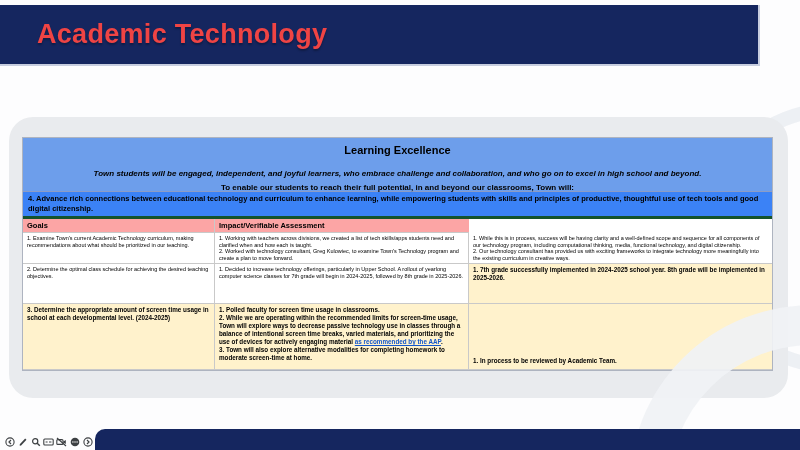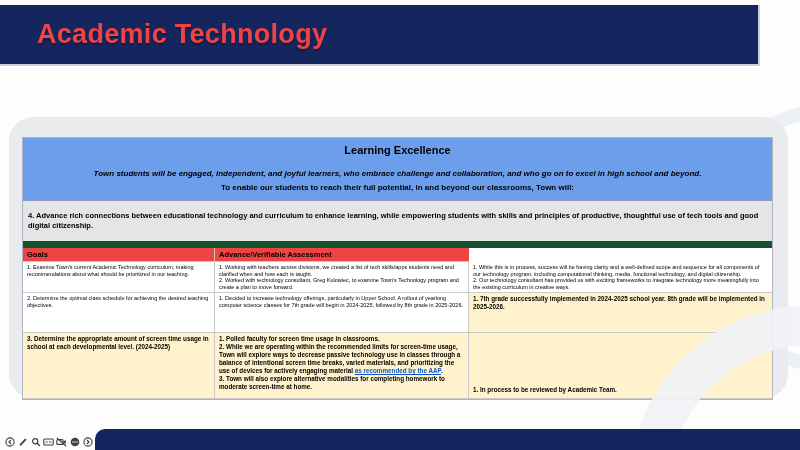--- a/index.html
+++ b/index.html
@@ -24,33 +24,33 @@
   .card{
     position:absolute;left:9px;top:117px;width:779px;height:281px;
     background:#e9ebee;border-radius:24px;z-index:2;
   }
   
   .tbl{
     position:absolute;left:13px;top:20px;width:751px;background:#ffffff;
     border:1px solid #aeb4c0;box-sizing:border-box;z-index:3;
   }
   .banner{
-    background:#6d9eeb;height:63px;box-sizing:border-box;
+    background:#6d9eeb;height:54px;box-sizing:border-box;
     text-align:center;padding:6px 10px 4px;border-bottom:1px solid #8c9cc5;
   }
   .banner-title{font-size:11px;font-weight:bold;line-height:13px;}
   .banner-sub{font-size:8px;font-weight:bold;font-style:italic;line-height:10px;margin-top:12px;}
   .banner-call{font-size:8px;font-weight:bold;line-height:10px;margin-top:4px;}
   .objective{
-    background:#e5e5e5;font-weight:bold;font-size:7.5px;line-height:10px;
-    padding:10px 5px;border-bottom:7px solid #14532d;
+    background:#3b82f6;font-weight:bold;font-size:7.5px;line-height:10px;
+    padding:2px 5px;border-bottom:3px solid #14532d;
   }
   .hdr-row,.row{display:grid;grid-template-columns:192px 254px 1fr;}
   .hdr-cell{
-    background:#ef4444;font-weight:bold;font-size:7.5px;line-height:9px;
+    background:#fca5a5;font-weight:bold;font-size:7.5px;line-height:9px;
     padding:2px 4px;border-bottom:1px solid #c9c9c9;
   }
   .cell{
     font-size:5.5px;line-height:6.6px;padding:2px 4px;
     border-bottom:1px solid #c9c9c9;box-sizing:border-box;
   }
   .hdr-cell:not(:last-child),.cell:not(:last-child){border-right:1px solid #c9c9c9;}
   .row1 .cell{min-height:30px;}
   .row2 .cell{min-height:40px;}
   .row3 .cell{min-height:66px;}
@@ -89,21 +89,21 @@
       <div class="banner">
         <div class="banner-title">Learning Excellence</div>
         <div class="banner-sub">Town students will be engaged, independent, and joyful learners, who embrace challenge and collaboration, and who go on to excel in high school and beyond.</div>
         <div class="banner-call">To enable our students to reach their full potential, in and beyond our classrooms, Town will:</div>
       </div>
 
       <div class="objective">4. Advance rich connections between educational technology and curriculum to enhance learning, while empowering students with skills and principles of productive, thoughtful use of tech tools and good digital citizenship.</div>
 
       <div class="hdr-row">
         <div class="hdr-cell">Goals</div>
-        <div class="hdr-cell">Advance/Verifiable Assessment</div>
+        <div class="hdr-cell">Impact/Verifiable Assessment</div>
       </div>
 
       <div class="row row1">
         <div class="cell">
           <p>1. Examine Town's current Academic Technology curriculum, making recommendations about what should be prioritized in our teaching.</p>
         </div>
         <div class="cell">
           <p>1. Working with teachers across divisions, we created a list of tech skills/apps students need and clarified when and how each is taught.</p>
           <p>2. Worked with technology consultant, Greg Kulowiec, to examine Town's Technology program and create a plan to move forward.</p>
         </div>

